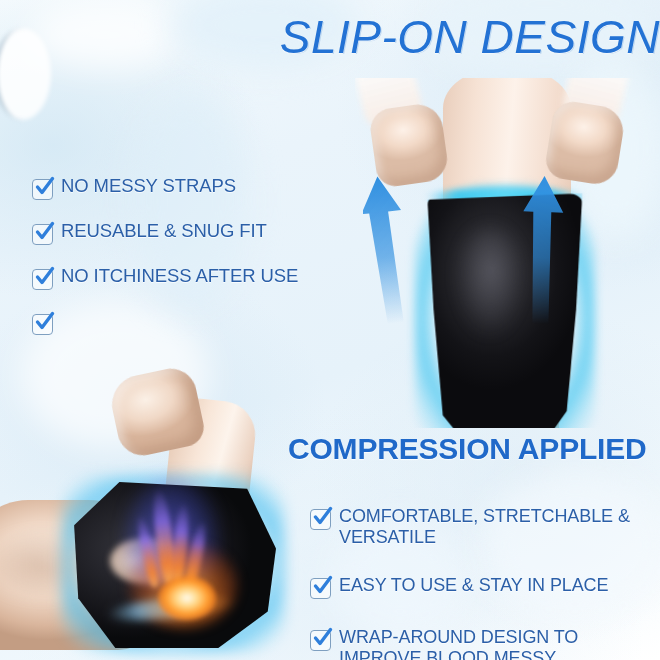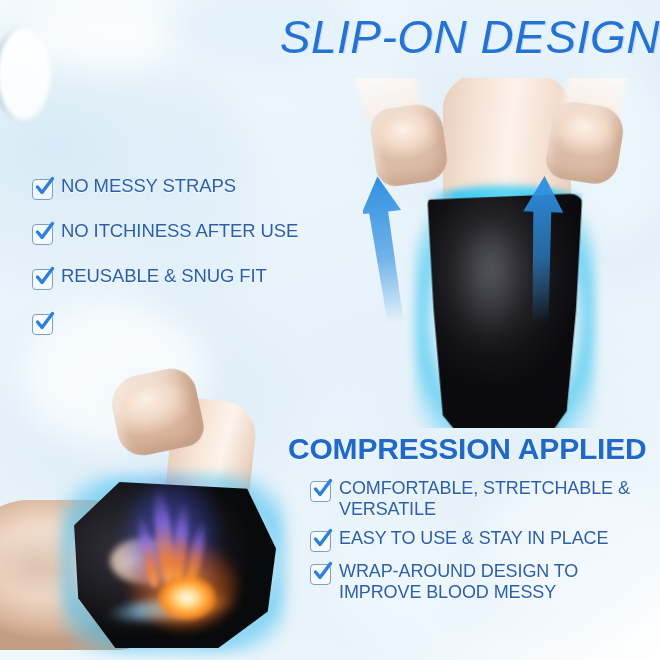--- a/index.html
+++ b/index.html
@@ -45,21 +45,21 @@
     color:#2069c9;white-space:nowrap;
     text-shadow:0 1px 1px rgba(255,255,255,.9);
   }
 
   
   .list{position:absolute;}
   .list.top-left{left:32px;top:140px;width:320px;margin-top:36px;}
   .list.bottom-right{left:310px;top:478px;width:350px;}
   .bullet{display:flex;align-items:flex-start;margin-bottom:0px;}
   .list.top-left .bullet{margin-bottom:21px;}
-  .list.bottom-right .bullet{margin-bottom:9px;}
+  .list.bottom-right .bullet{margin-bottom:9px;margin-top:28px;}
   .cbox{
     position:relative;flex:0 0 auto;
     width:19px;height:19px;margin-right:8px;margin-top:3px;
     border:1px solid #7e9fc0;border-radius:4px;
     background:rgba(255,255,255,.55);
   }
   .cbox svg{position:absolute;left:1px;top:-4px;width:22px;height:22px;overflow:visible;}
   .btext{
     color:#2b5fa8;font-size:18.5px;line-height:1.12;letter-spacing:-0.1px;
     text-shadow:0 1px 0 rgba(255,255,255,.75);
@@ -282,38 +282,38 @@
       </span>
       <span class="btext">NO MESSY STRAPS</span>
     </div>
 
     <div class="bullet">
       <span class="cbox">
         <svg viewBox="0 0 22 22">
             <path d="M3.5 11 L8 16.5 L18.5 2.5" fill="none" stroke="#2f7fdb" stroke-width="3.4" stroke-linecap="round" stroke-linejoin="round"></path>
           </svg>
       </span>
+      <span class="btext">REUSABLE &amp; SNUG FIT</span>
+    </div>
+
+    <div class="bullet">
+      <span class="cbox">
+        <svg viewBox="0 0 22 22">
+            <path d="M3.5 11 L8 16.5 L18.5 2.5" fill="none" stroke="#2f7fdb" stroke-width="3.4" stroke-linecap="round" stroke-linejoin="round"></path>
+          </svg>
+      </span>
       <span class="btext">NO ITCHINESS AFTER USE</span>
     </div>
 
     <div class="bullet">
       <span class="cbox">
         <svg viewBox="0 0 22 22">
             <path d="M3.5 11 L8 16.5 L18.5 2.5" fill="none" stroke="#2f7fdb" stroke-width="3.4" stroke-linecap="round" stroke-linejoin="round"></path>
           </svg>
       </span>
-      <span class="btext">REUSABLE &amp; SNUG FIT</span>
-    </div>
-
-    <div class="bullet">
-      <span class="cbox">
-        <svg viewBox="0 0 22 22">
-            <path d="M3.5 11 L8 16.5 L18.5 2.5" fill="none" stroke="#2f7fdb" stroke-width="3.4" stroke-linecap="round" stroke-linejoin="round"></path>
-          </svg>
-      </span>
     </div>
 
   </div>
 
   <div class="section-title">COMPRESSION APPLIED</div>
 
   <div class="list bottom-right">
 
     <div class="bullet">
       <span class="cbox">

